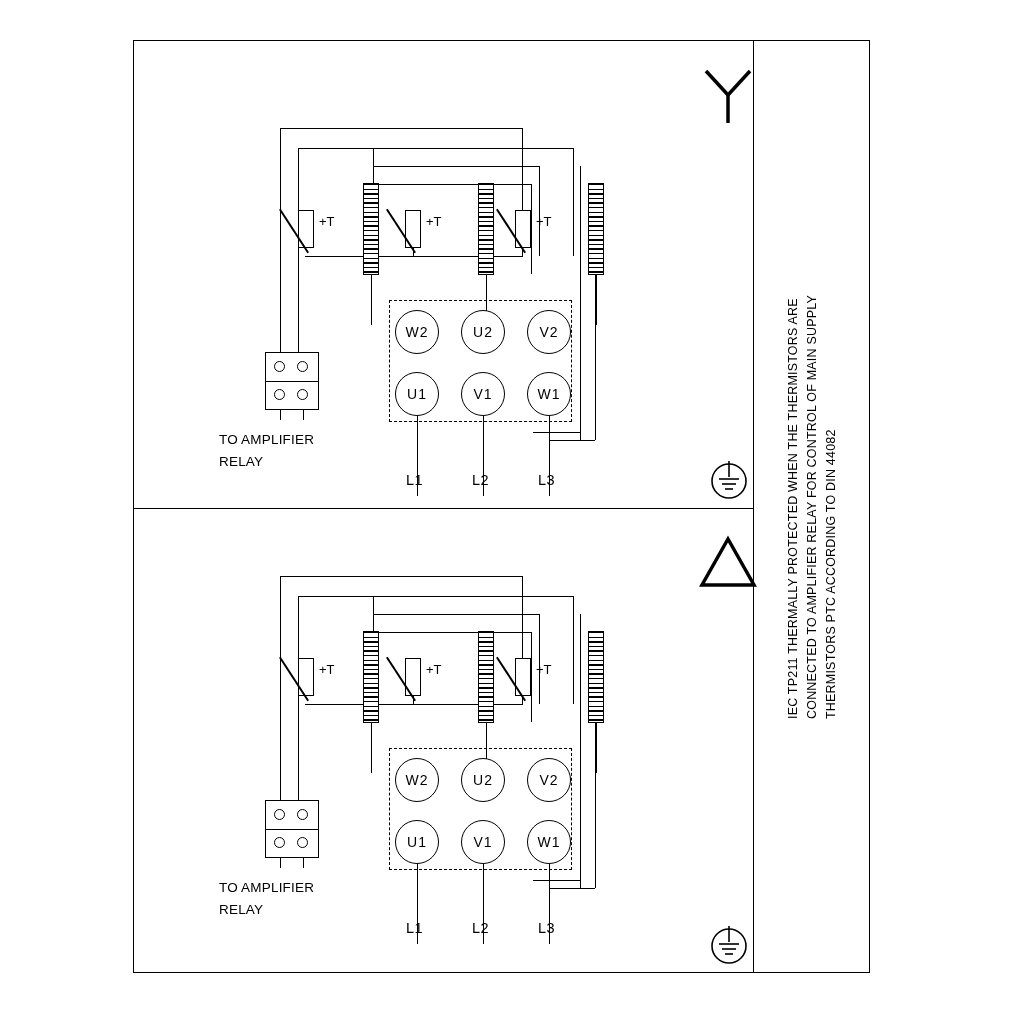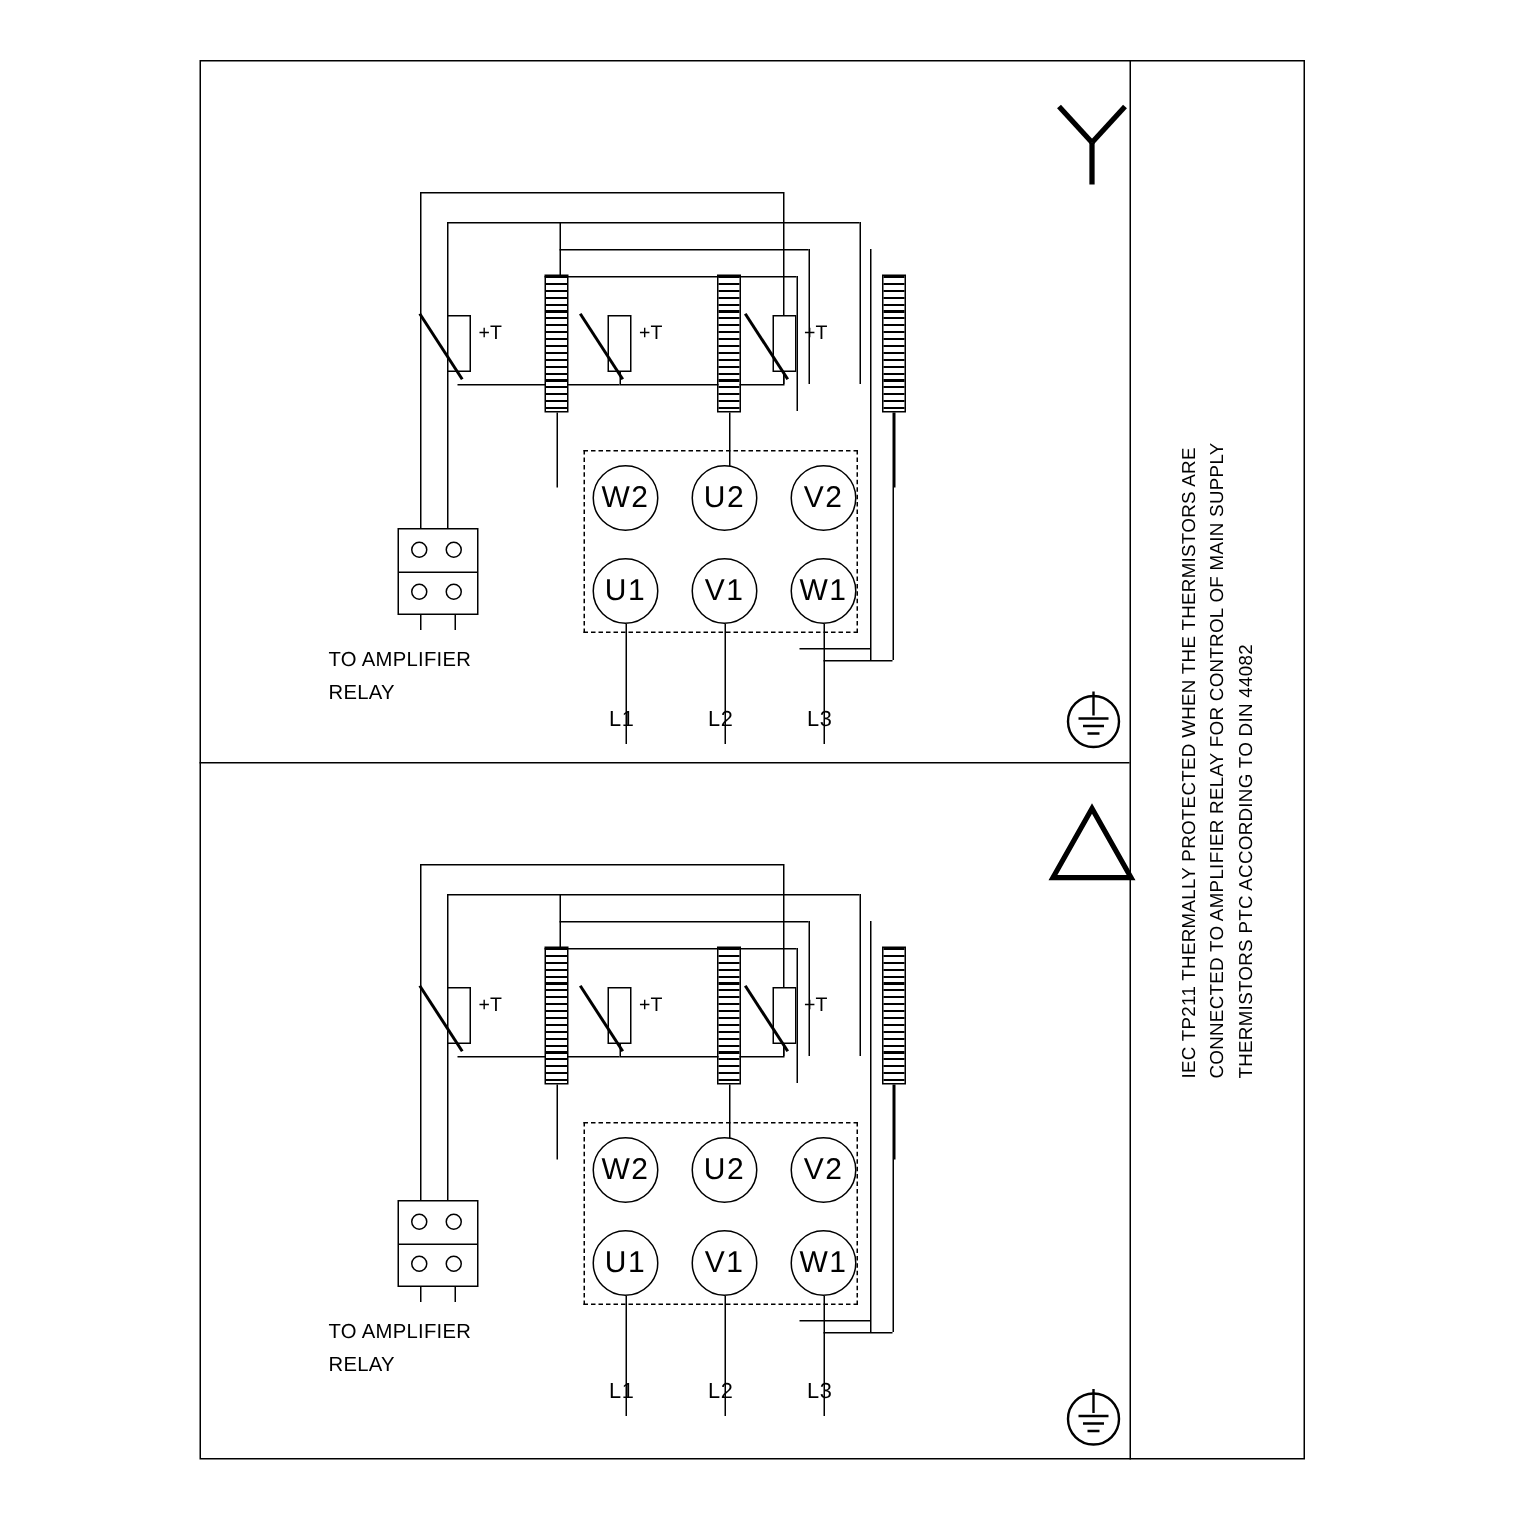--- a/index.html
+++ b/index.html
@@ -83,21 +83,21 @@
 
   
   .term {
     position: absolute;
     width: 44px;
     height: 44px;
     border: 1.6px solid #000;
     border-radius: 50%;
     box-sizing: border-box;
     background: #fff;
-    font-size: 20px;
+    font-size: 14px;
     letter-spacing: 1px;
     display: flex;
     align-items: center;
     justify-content: center;
     z-index: 5;
   }
   .dashbox {
     position: absolute;
     border: 1.3px dashed #000;
     box-sizing: border-box;

